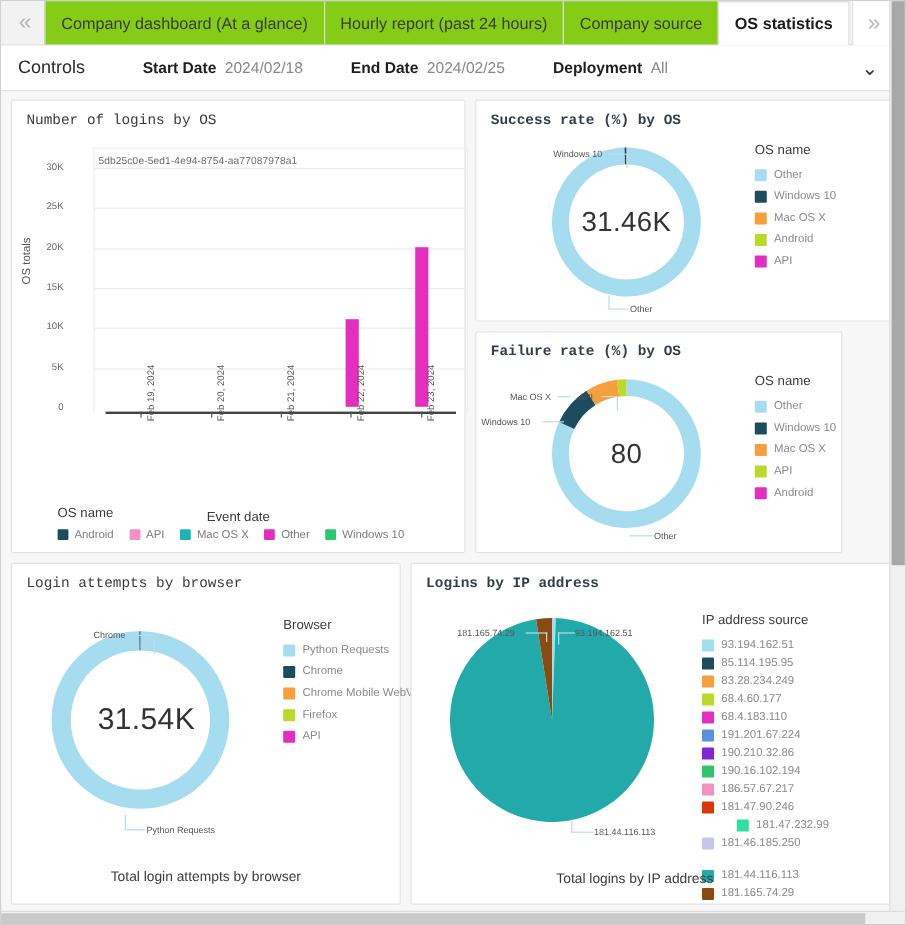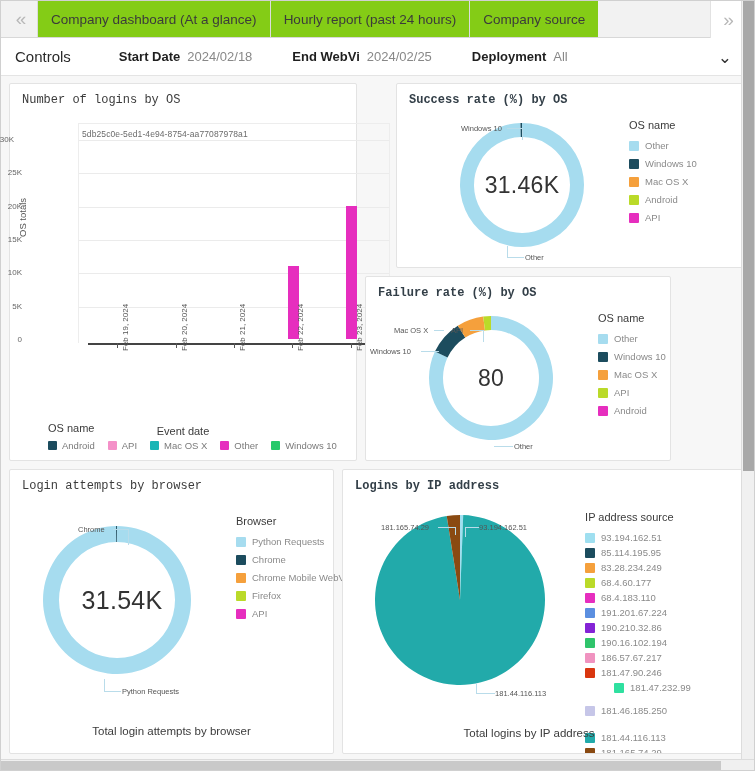--- a/index.html
+++ b/index.html
@@ -200,32 +200,33 @@
 <body>
 
 <div id="app">
 
   <div class="tabbar">
     <div class="scroll-arrow">«</div>
     <div class="tabs" id="tabs-container">
         <div class="tab">Company dashboard (At a glance)</div>
         <div class="tab">Hourly report (past 24 hours)</div>
         <div class="tab">Company source</div>
+        <div class="tab active">OS statistics</div>
       </div>
     <div class="scroll-arrow right">»</div>
   </div>
 
   <div class="controls">
     <div class="controls-title">Controls</div>
     <div class="ctl-group">
       <span class="ctl-label">Start Date</span>
       <span class="ctl-value">2024/02/18</span>
     </div>
     <div class="ctl-group">
-      <span class="ctl-label">End WebVi</span>
+      <span class="ctl-label">End Date</span>
       <span class="ctl-value">2024/02/25</span>
     </div>
     <div class="ctl-group">
       <span class="ctl-label">Deployment</span>
       <span class="ctl-value">All</span>
     </div>
     <div class="collapse-chevron">⌄</div>
   </div>
 
   <div class="board">
@@ -245,21 +246,21 @@
               <div class="bc-grid" style="top: 16px;"></div>
               <div class="bc-bar" style="left: 208.9px; height: 73.3333px; width: 11px; bottom: 4px; background: rgb(230, 46, 190);"></div>
               <div class="bc-bar" style="left: 267.3px; height: 133.333px; width: 11px; bottom: 4px; background: rgb(230, 46, 190);"></div>
             </div>
             <div class="bc-ytick" style="top: 232px; right: 334px;">0</div>
             <div class="bc-ytick" style="top: 198.667px; right: 334px;">5K</div>
             <div class="bc-ytick" style="top: 165.333px; right: 334px;">10K</div>
             <div class="bc-ytick" style="top: 132px; right: 334px;">15K</div>
             <div class="bc-ytick" style="top: 98.6667px; right: 334px;">20K</div>
             <div class="bc-ytick" style="top: 65.3333px; right: 334px;">25K</div>
-            <div class="bc-ytick" style="top: 32px; right: 342px;">30K</div>
+            <div class="bc-ytick" style="top: 32px; right: 334px;">30K</div>
             <div class="bc-ylabel">OS totals</div>
             <div class="bc-axis-x">
               <div class="bc-tick" style="left: 29.2px;"></div>
               <div class="bc-tick" style="left: 87.6px;"></div>
               <div class="bc-tick" style="left: 146px;"></div>
               <div class="bc-tick" style="left: 204.4px;"></div>
               <div class="bc-tick" style="left: 262.8px;"></div>
             </div>
             <div class="bc-xlab" style="left: 111.2px; top: 244px;">Feb 19, 2024</div>
             <div class="bc-xlab" style="left: 169.6px; top: 244px;">Feb 20, 2024</div>
@@ -289,21 +290,21 @@
               </div>
               <div class="lg-item">
                 <span class="lg-sw" style="background:#26c96b"></span>
                 <span class="lg-tx">Windows 10</span>
               </div>
             </div>
         </div>
       </div>
 
       <div style="display:flex;flex-direction:column;gap:8px;">
-        <div class="panel donut-panel" style="width:350px;height:185px;margin-left:31px;">
+        <div class="panel donut-panel" style="width:350px;height:185px;">
           <div class="panel-title">Success rate (%) by OS</div>
           <div class="donut-area" id="donut-success" style="height:155px;">
               <svg width="140" height="140" class="donut-svg" style="left: 55px; top: 8px;">
                 <path d="M 70 8 A 62 62 0 1 1 68.44193408251306 8.019580264435405 L 68.79375541871978 22.015158914401603 A 48 48 0 1 0 70 22 Z" fill="#a6dcef"></path>
                 <path d="M 68.44193408251306 8.019580264435405 A 62 62 0 0 1 69.99999999999999 8 L 69.99999999999999 22 A 48 48 0 0 0 68.79375541871978 22.015158914401603 Z" fill="#1c4c5e"></path>
               </svg>
               <div class="donut-center" style="left: 125px; top: 78px; font-size: 23px;">31.46K</div>
               <div class="leader-lbl" style="left: 64px; top: 17px;">Windows 10</div>
               <div class="leader-line" style="left: 110px; top: 21px; width: 16px; height: 1px;"></div>
               <div class="leader-line" style="left: 125px; top: 21px; width: 1px; height: 12px;"></div>
@@ -475,21 +476,21 @@
                 <span class="sl-tx">190.16.102.194</span>
               </div>
               <div class="sl-item" style="margin-bottom: 4px;">
                 <span class="sl-sw" style="background:#f093c0"></span>
                 <span class="sl-tx">186.57.67.217</span>
               </div>
               <div class="sl-item" style="margin-bottom: 4px;">
                 <span class="sl-sw" style="background:#d9360f"></span>
                 <span class="sl-tx">181.47.90.246</span>
               </div>
-              <div class="sl-item" style="margin-bottom: 12px; padding-left: 29px;">
+              <div class="sl-item" style="margin-bottom: 4px; padding-left: 29px;">
                 <span class="sl-sw" style="background:#2fe0a0"></span>
                 <span class="sl-tx">181.47.232.99</span>
               </div>
               <div class="sl-item" style="margin-bottom: 16px;">
                 <span class="sl-sw" style="background:#c6c6e8"></span>
                 <span class="sl-tx">181.46.185.250</span>
               </div>
               <div class="sl-item" style="margin-bottom: 4px;">
                 <span class="sl-sw" style="background:#22aaaa"></span>
                 <span class="sl-tx">181.44.116.113</span>

